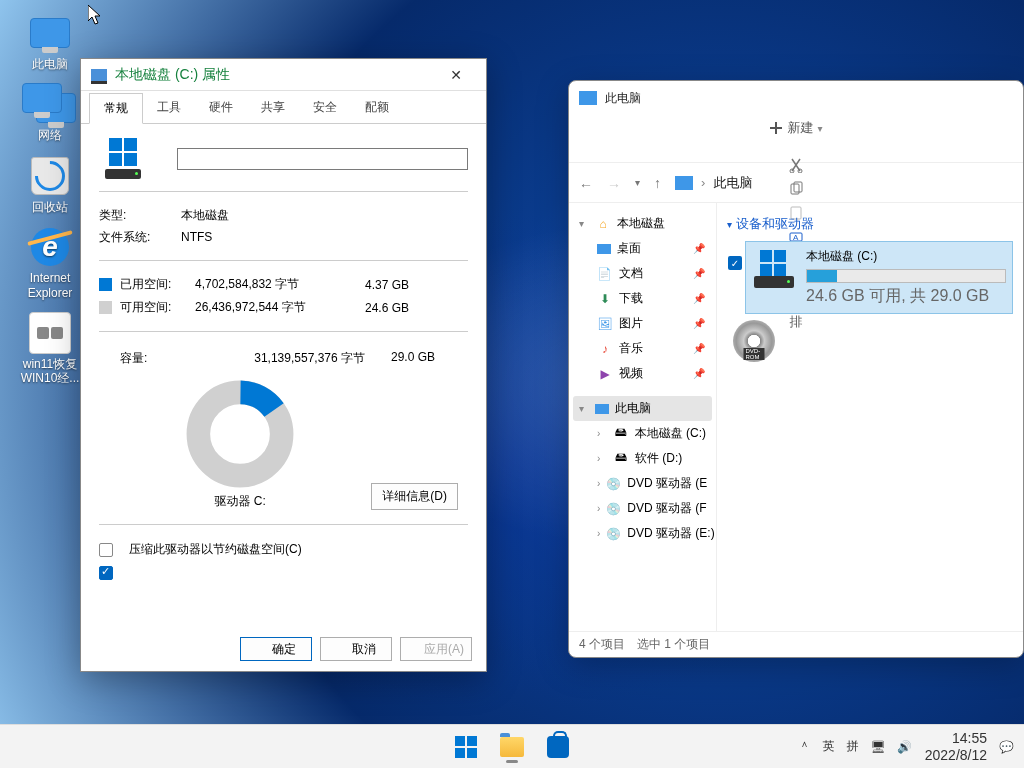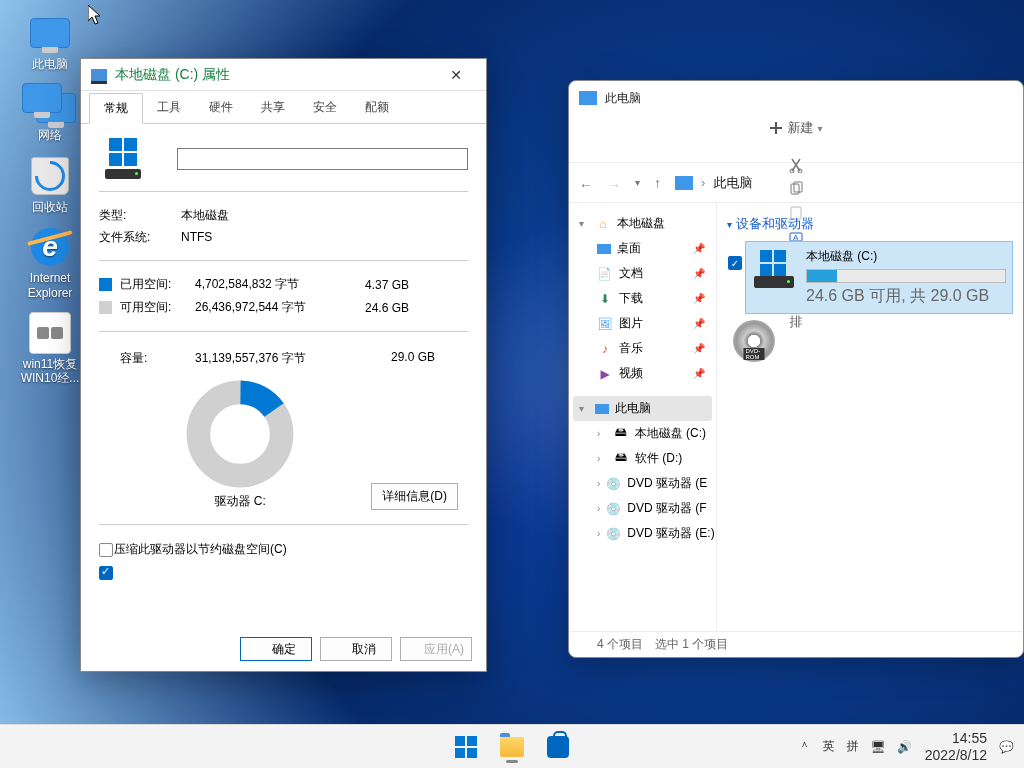--- a/index.html
+++ b/index.html
@@ -54,27 +54,27 @@
 .propdlg .val { flex:1; }
 .propdlg .usage { display:flex; align-items:center; padding:3px 0;}
 .propdlg .sw { width:13px; height:13px; margin-right:8px; }
 .propdlg .sw.used { background:#0078d4; }
 .propdlg .sw.free { background:#d0d0d0; }
 .propdlg .usage .k { width:75px; }
 .propdlg .usage .b { width:170px; }
 .propdlg .usage .g { width:70px; }
 .propdlg .cap { display:flex; padding:6px 0;}
 .propdlg .cap .k { width:96px; padding-left:21px;}
-.propdlg .cap .b { width:170px; }
+.propdlg .cap .b { width:170px; text-align:right; }
 .propdlg .cap .g { width:70px; text-align:right; }
 .propdlg .donut-wrap { display:flex; align-items:center; padding:6px 10px 2px;}
 .propdlg .donut { width:110px; height:110px; margin:0 auto; }
 .propdlg .drivelabel { text-align:left; font-size:12px; margin-top:4px;}
 .propdlg .details-btn { border:1px solid #adadad; background:#fdfdfd; padding:4px 10px; font-size:12px; }
-.propdlg .chk { display:flex; align-items:center; gap:1px; padding:4px 0; font-size:12px;}
+.propdlg .chk { display:flex; align-items:center; gap:16px; padding:4px 0; font-size:12px;}
 .propdlg .chk.checked .cb { background:#0067c0; border-color:#0067c0; position:relative;}
 .propdlg .chk .cb { width:14px; height:14px; border:1px solid #888; border-radius:2px; display:inline-block;}
 .propdlg .chk.checked .cb::after { content:"✓"; color:#fff; font-size:11px; position:absolute; top:-2px; left:1px;}
 .propdlg .footer { position:absolute; bottom:10px; right:14px; display:flex; gap:8px; }
 .propdlg .footer button { width:72px; height:24px; font-size:12px; border:1px solid #adadad; background:#fdfdfd;padding-left:16px; }
 .propdlg .footer button.primary { border-color:#0067c0; }
 .propdlg .footer button.disabled { color:#aaa; }
 
 
 .explorer { position:absolute; top:80px; left:568px; width:456px; height:578px; background:#fff; border:1px solid #888; box-shadow:0 8px 32px rgba(0,0,0,0.25); z-index:10; overflow:hidden; border-radius:8px;}
@@ -110,21 +110,21 @@
 .explorer .drive .dig .dwin div { background:#0078d4;}
 .explorer .drive .dig .dbar { position:absolute; bottom:4px; left:2px; right:2px; height:12px; background:#333; border-radius:2px;}
 .explorer .drive .dig .dbar::after { content:""; position:absolute; right:4px; top:4px; width:3px; height:3px; background:#5f5; border-radius:50%;}
 .explorer .drive .dinfo { flex:1; }
 .explorer .drive .dname { font-size:12px; margin-bottom:4px;}
 .explorer .drive .dprog { height:14px; background:#eaeaea; border:1px solid #bbb; position:relative; margin-bottom:3px;}
 .explorer .drive .dprog .fill { position:absolute; left:0; top:0; bottom:0; width:15%; background:#26a0da;}
 .explorer .drive .dtext { font-size:16px; color:#666;}
 .explorer .drive .dvd { width:42px; height:42px; border-radius:50%; background:radial-gradient(circle,#fff 20%,#888 22%,#ccc 35%,#999 60%,#ddd 100%); position:relative;}
 .explorer .drive .dvd::after { content:"DVD-ROM"; position:absolute; bottom:2px; left:50%; transform:translateX(-50%); font-size:6px; background:#333; color:#fff; padding:0 2px;}
-.explorer .status { height:26px; border-top:1px solid #eee; display:flex; align-items:center; padding:0 28px; font-size:12px; color:#666; gap:12px;}
+.explorer .status { height:26px; border-top:1px solid #eee; display:flex; align-items:center; padding:0 10px; font-size:12px; color:#666; gap:12px;}
 
 
 .taskbar { position:absolute; bottom:0; left:0; right:0; height:44px; background:#f3f3f3; border-top:1px solid #ddd; display:flex; align-items:center; z-index:30;}
 .taskbar .center { position:absolute; left:50%; transform:translateX(-50%); display:flex; gap:6px; height:100%; align-items:center;}
 .taskbar .tb { width:40px; height:36px; display:flex; align-items:center; justify-content:center; border-radius:4px;}
 .taskbar .tb.active::after { content:""; position:absolute; bottom:2px; width:12px; height:3px; background:#888; border-radius:2px;}
 .taskbar .tb .winlogo { width:22px; height:22px; display:grid; grid-template:1fr 1fr/1fr 1fr; gap:2px;}
 .taskbar .tb .winlogo div { background:#0078d4; }
 .taskbar .tb .folder { width:24px; height:20px; background:linear-gradient(#ffd768,#f5b93c); border-radius:2px; position:relative;}
 .taskbar .tb .folder::before { content:""; position:absolute; top:-4px; left:0; width:10px; height:4px; background:#4a90d9; border-radius:2px 2px 0 0;}

